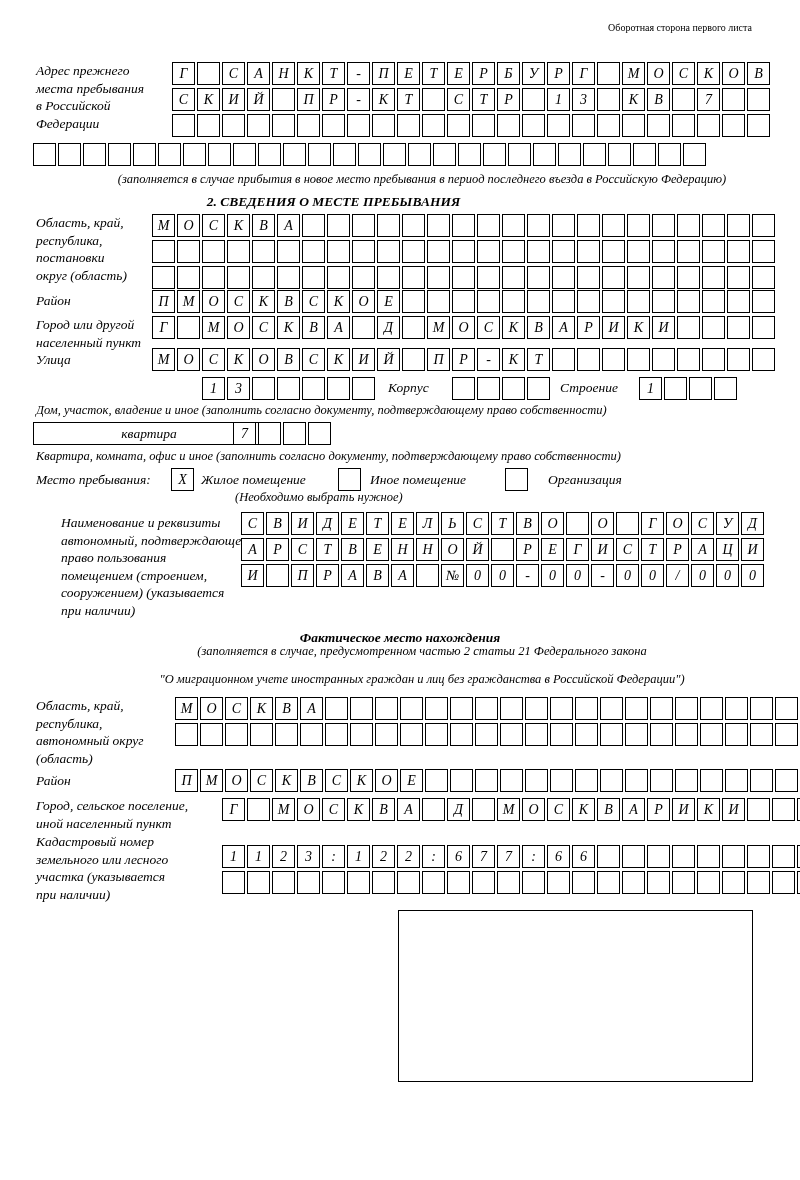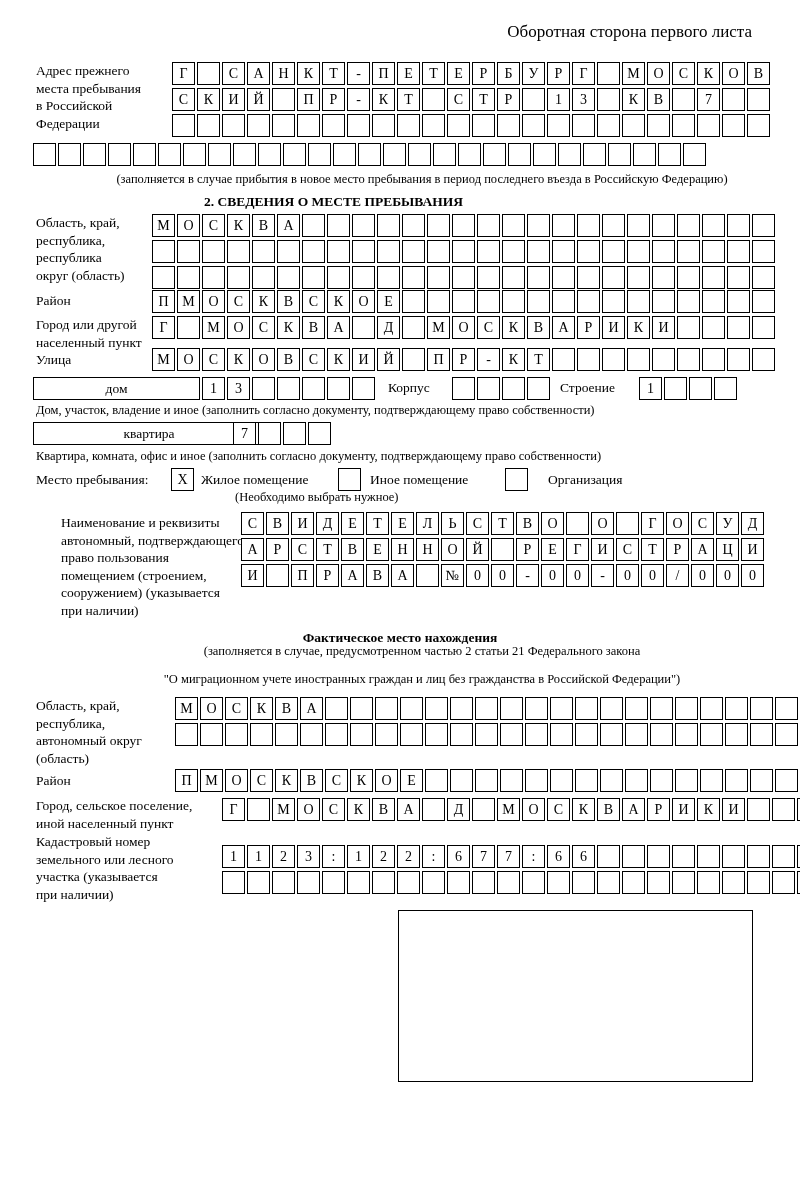--- a/index.html
+++ b/index.html
@@ -7,38 +7,38 @@
     width:800px;height:1180px;
     background:#ffffff;
     font-family:"Liberation Serif", serif;
     color:#000;
     position:relative;
     overflow:hidden;
   }
   .page{position:relative;width:800px;height:1180px;}
   .hdr-right{
     position:absolute;top:22px;right:48px;
-    font-size:17px;
+    font-size:10px;
   }
   
   .boxrow{display:flex;gap:0;}
   .cell{
     width:23px;height:23px;
     border:1px solid #000;
     margin-right:2px;
     box-sizing:border-box;
     font-size:14px;
     line-height:21px;
     text-align:center;
     font-family:"Liberation Serif", serif;
     background:#fff;
   }
   .lbl{font-size:13.5px;line-height:1.30;}
   .center{text-align:center;padding-left:22px;}
-  .abs{position:absolute;}
+  .abs{position:absolute;font-style:italic;}
   .wideline{
     border:1px solid #000;
     height:23px;box-sizing:border-box;
     font-size:13.5px;line-height:21px;text-align:center;
   }
   .note{font-size:12.5px;}
   .sectiontitle{font-size:13.5px;font-weight:bold;text-align:center;}
   .bigbox{border:1px solid #000;box-sizing:border-box;}
 </style>
 </head>
@@ -167,21 +167,21 @@
       </div>
     </div>
 
   <div class="abs note center" style="left:0;top:172px;width:800px;">(заполняется в случае прибытия в новое место пребывания в период последнего въезда в Российскую Федерацию)</div>
 
   <div class="abs sectiontitle" style="left:0;top:194px;width:667px;">2. СВЕДЕНИЯ О МЕСТЕ ПРЕБЫВАНИЯ</div>
 
   <div class="abs lbl" style="left:36px;top:214px;width:140px;">
     <div>Область, край,</div>
     <div>республика,</div>
-    <div>республика</div>
+    <div>постановки</div>
     <div>округ (область)</div>
   </div>
   <div class="abs" id="s2-region" style="left:152px;top:214px;">
       <div class="boxrow">
         <div class="cell">М</div>
         <div class="cell">О</div>
         <div class="cell">С</div>
         <div class="cell">К</div>
         <div class="cell">В</div>
         <div class="cell">А</div>
@@ -350,21 +350,20 @@
         <div class="cell"></div>
         <div class="cell"></div>
         <div class="cell"></div>
         <div class="cell"></div>
         <div class="cell"></div>
         <div class="cell"></div>
         <div class="cell"></div>
       </div>
     </div>
 
-  <div class="abs wideline" style="left:33px;top:377px;width:167px;">дом</div>
   <div class="abs" id="s2-house" style="left:202px;top:377px;">
       <div class="boxrow">
         <div class="cell">1</div>
         <div class="cell">3</div>
         <div class="cell"></div>
         <div class="cell"></div>
         <div class="cell"></div>
         <div class="cell"></div>
         <div class="cell"></div>
       </div>

